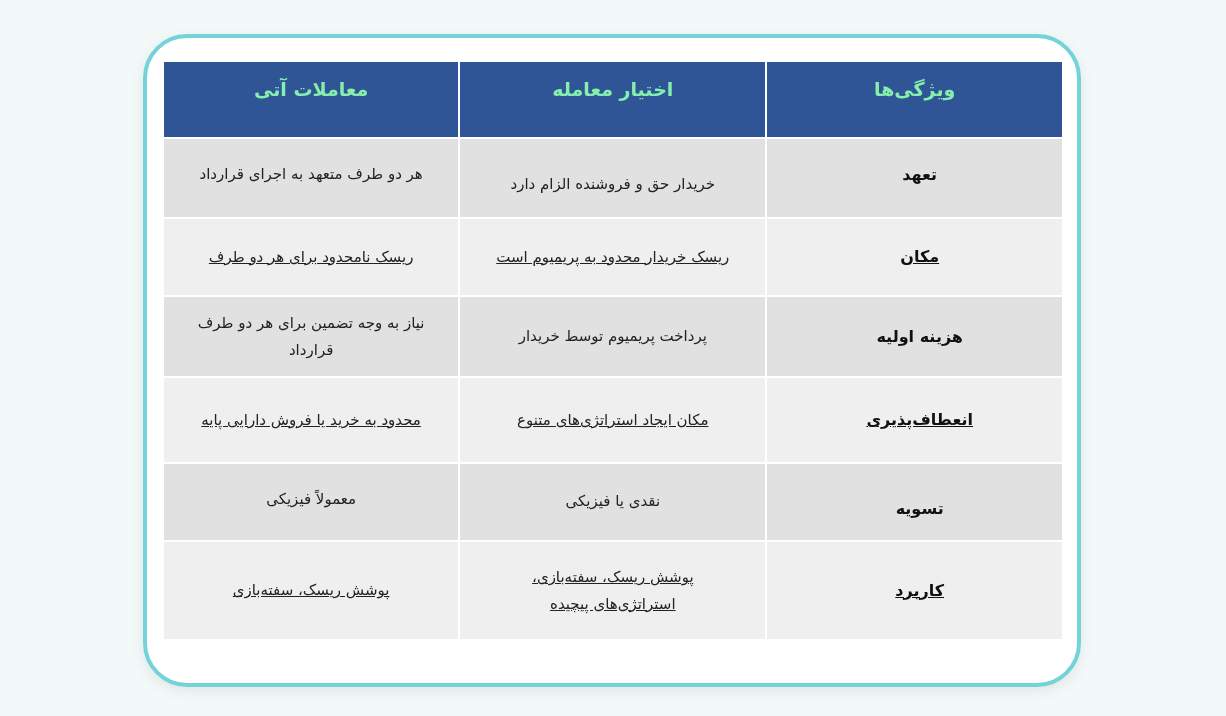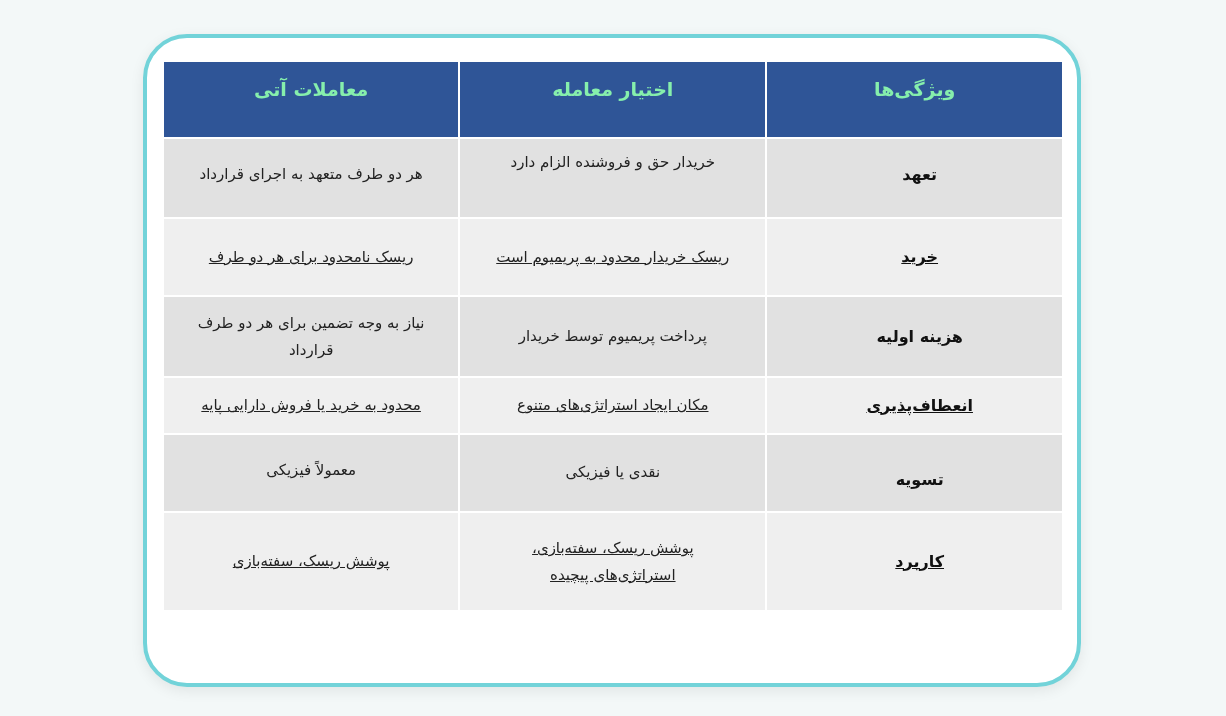--- a/index.html
+++ b/index.html
@@ -48,44 +48,44 @@
     table.cmp tr.odd td { background: #e1e1e1; }
     table.cmp tr.even td { background: #efefef; text-decoration: underline; }
     table.cmp td.feature { font-weight: bold; color: #111111; font-size: 16px; padding-left: 24px; }
     table.cmp td.top { vertical-align: top; padding-top: 18px; text-align: center; }
     .c-feature { width: 296px; }
     .c-option { width: 306px; }
     .c-future { width: 296px; }
     tr.r0 td { height: 78px; }
     tr.r1 td { height: 76px; }
     tr.r2 td { height: 79px; }
-    tr.r3 td { height: 55px; }
+    tr.r3 td { height: 84px; }
     tr.r4 td { height: 76px; }
     tr.r5 td { height: 97px; }
   </style>
 </head>
 <body>
 
 <div class="card">
   <table class="cmp">
     <thead>
       <tr>
         <th class="c-feature">ویژگی‌ها</th>
         <th class="c-option">اختیار معامله</th>
         <th class="c-future">معاملات آتی</th>
       </tr>
     </thead>
     <tbody>
       <tr class="odd r0">
         <td class="feature top" style="padding-top:22px">تعهد</td>
-        <td class="top" style="padding-top:10px">خریدار حق و فروشنده الزام دارد</td>
+        <td class="top" style="padding-top:32px">خریدار حق و فروشنده الزام دارد</td>
         <td class="top" style="padding-top:22px">هر دو طرف متعهد به اجرای قرارداد</td>
       </tr>
       <tr class="even r1">
-        <td class="feature">خرید</td>
+        <td class="feature">مکان</td>
         <td>ریسک خریدار محدود به پریمیوم است</td>
         <td>ریسک نامحدود برای هر دو طرف</td>
       </tr>
       <tr class="odd r2">
         <td class="feature">هزینه اولیه</td>
         <td>پرداخت  پریمیوم توسط خریدار</td>
         <td style="padding:0 28px">نیاز به وجه تضمین برای هر دو طرف قرارداد</td>
       </tr>
       <tr class="even r3">
         <td class="feature">انعطاف‌پذیری</td>

